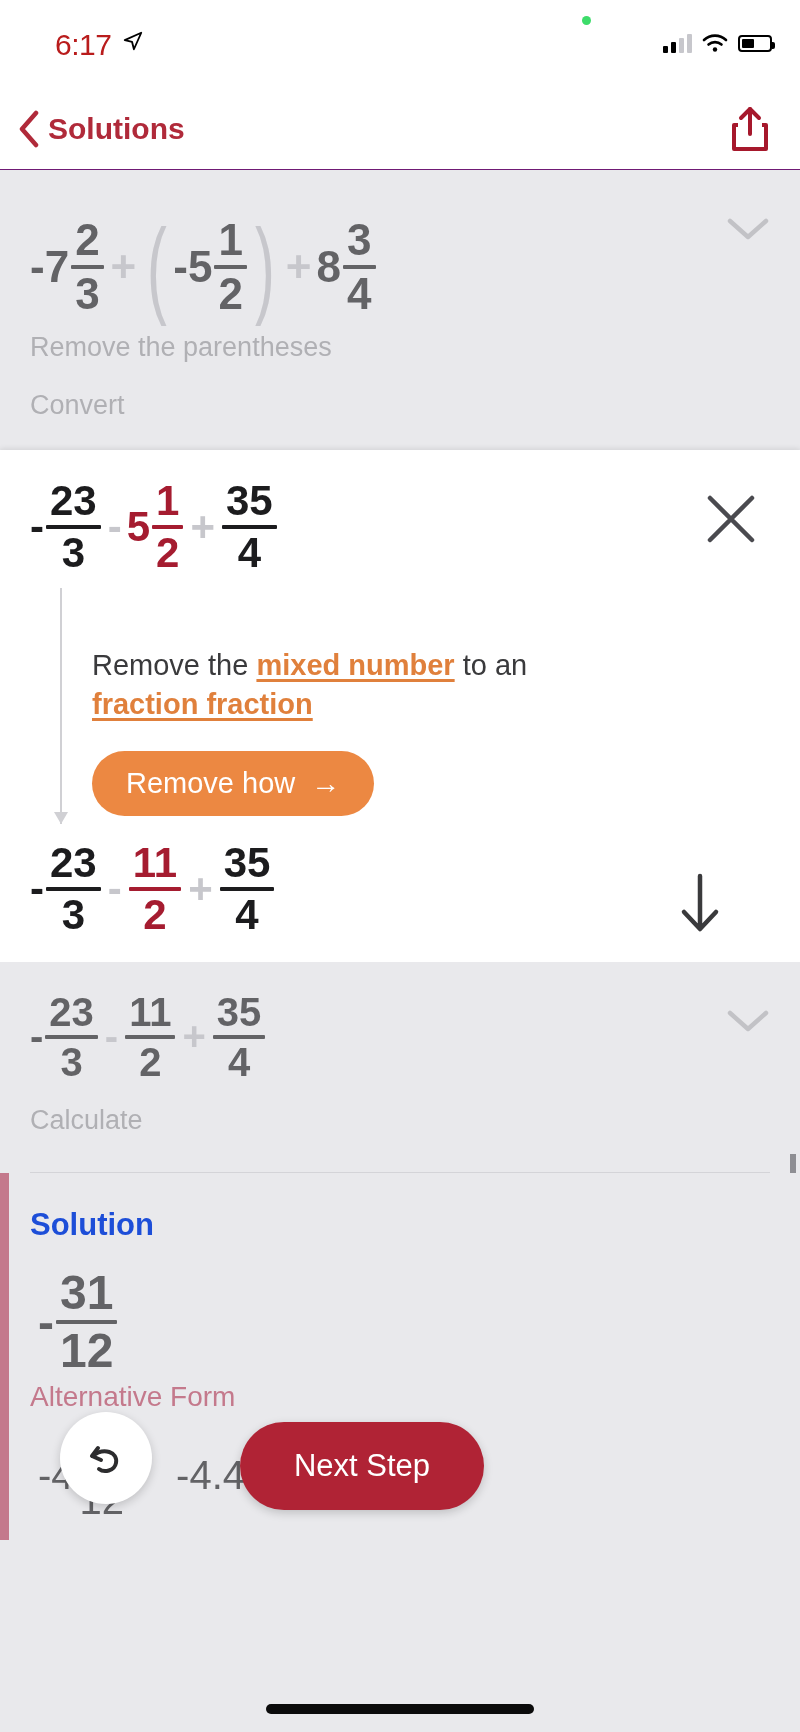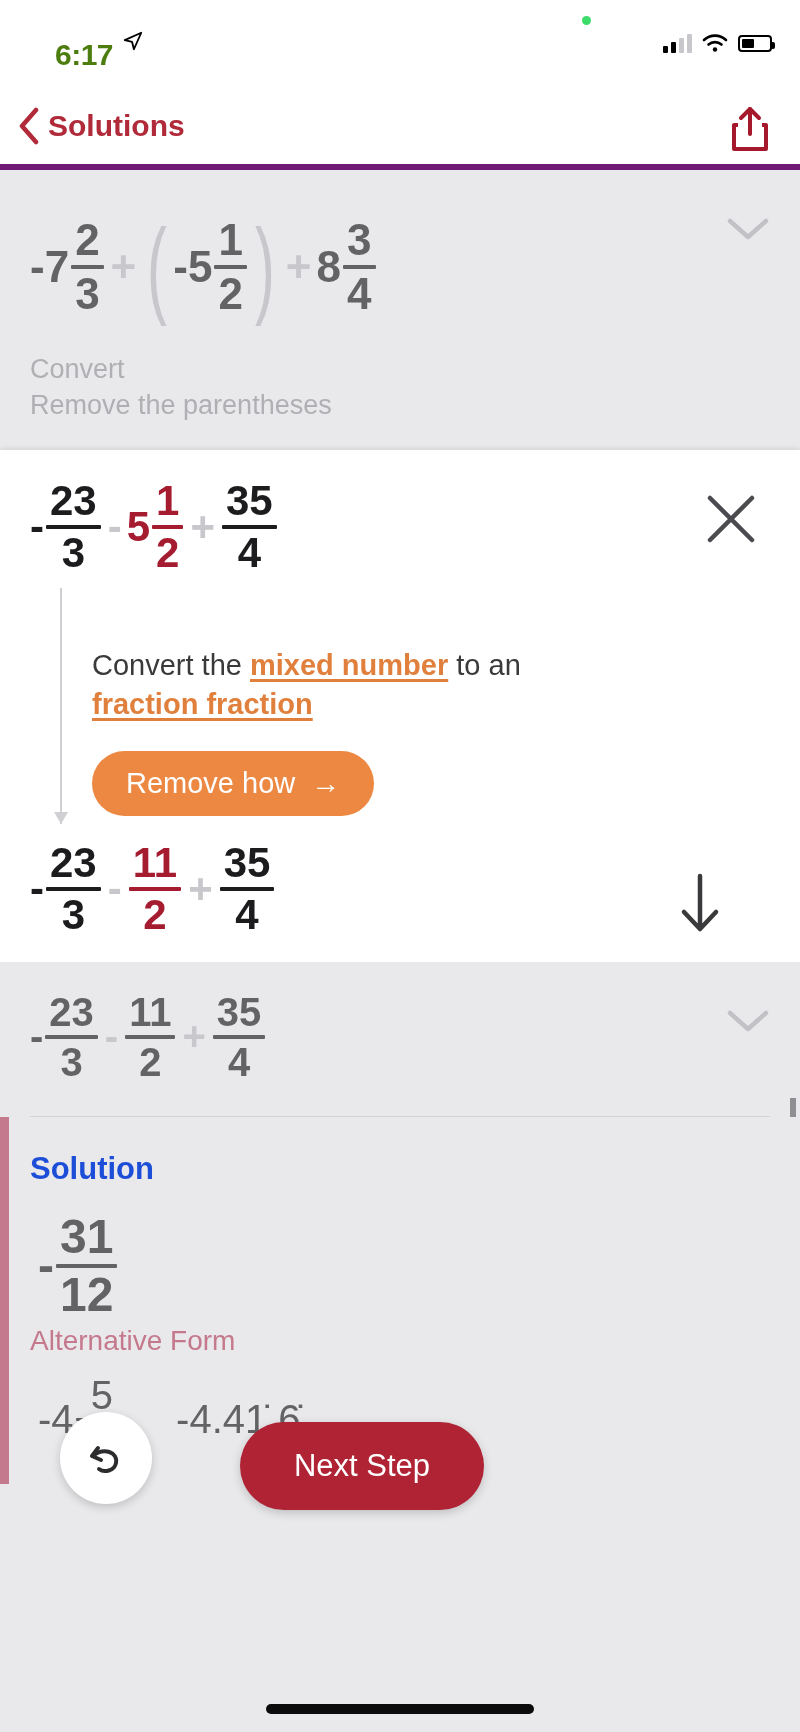--- a/index.html
+++ b/index.html
@@ -16,22 +16,22 @@
     height:88px;
     position:relative;
     background:#fff;
   }
   .status-dot {
     position:absolute; left:582px; top:16px;
     width:9px; height:9px; border-radius:50%;
     background:#3ddc6a;
   }
   .status-time {
-    position:absolute; left:55px; top:38px;
-    font-size:30px; font-weight:700; color:#4d7c0f;
+    position:absolute; left:55px; top:28px;
+    font-size:30px; font-weight:400; color:#b91c1c;
     letter-spacing:-0.5px;
   }
   .loc-arrow {
     position:absolute; left:122px; top:30px;
     width:22px; height:22px;
   }
   .status-right {
     position:absolute; right:28px; top:33px;
     display:flex; align-items:center; gap:10px;
   }
@@ -49,21 +49,21 @@
     content:''; position:absolute; right:-5px; top:5px;
     width:3px; height:7px; background:#000; border-radius:0 2px 2px 0;
   }
   .batt .fill { width:45%; height:100%; background:#000; border-radius:1px; }
 
   
   .navbar {
     height:82px; background:#fff;
     display:flex; align-items:center;
     position:relative;
-    border-bottom:6px solid #701a75;
+    border-bottom:1px solid #701a75;
   }
   .nav-back {
     position:absolute; left:18px;
     display:flex; align-items:center; gap:8px;
     color:#b02a3a;
   }
   .nav-back .lbl { font-size:30px; font-weight:600; color:#b02a3a; }
   .nav-title {
     width:100%; text-align:center;
     font-size:30px; font-weight:700; color:#111;
@@ -257,22 +257,22 @@
       </span>
       <span class="paren c-faint" style="font-size:108px;">)</span>
       <span class="op c-faint">+</span>
       <span>8</span>
       <span class="frac">
         <span class="num">3</span>
         <span class="bar"></span>
         <span class="den">4</span>
       </span>
     </div>
+    <div class="steplabel">Remove the parentheses</div>
     <div class="steplabel" style="margin-top:22px;">Convert</div>
-    <div class="steplabel">Remove the parentheses</div>
   </div>
 
   <div class="card active" style="padding-top:30px;padding-bottom:26px;">
     <svg class="close-x" width="54" height="54" viewBox="0 0 54 54">
       <path d="M6 6 L48 48 M48 6 L6 48" stroke="#4a4a4f" stroke-width="4.5" stroke-linecap="round"></path>
     </svg>
 
     <div class="expr" style="font-size:42px;">
       <span class="c-black">-</span>
       <span class="frac c-black">
@@ -291,21 +291,21 @@
       <span class="frac c-black">
         <span class="num">35</span>
         <span class="bar"></span>
         <span class="den">4</span>
       </span>
     </div>
 
     <div class="explain-wrap">
       <div class="branch"></div>
       <div class="explain-text" style="padding-top:58px;">
-        <span>Convert the </span><a class="lnk" href="#">mixed number</a><span> to an </span><a class="lnk" href="#">fraction fraction</a>
+        <span>Remove the </span><a class="lnk" href="#">mixed number</a><span> to an </span><a class="lnk" href="#">fraction fraction</a>
       </div>
       <button class="explain-btn">
         <span>Remove how</span>
         <span>→</span>
       </button>
     </div>
 
     <div style="position:relative;margin-top:26px;">
       <svg class="down-arrow" width="46" height="62" viewBox="0 0 46 62">
         <path d="M23 4 L23 56 M7 40 L23 57 L39 40" fill="none" stroke="#3a3a3c" stroke-width="4.5" stroke-linecap="round" stroke-linejoin="round"></path>
@@ -350,20 +350,21 @@
         <span class="bar"></span>
         <span class="den">2</span>
       </span>
       <span class="op c-faint">+</span>
       <span class="frac">
         <span class="num">35</span>
         <span class="bar"></span>
         <span class="den">4</span>
       </span>
     </div>
+    <div class="steplabel" style="margin-top:20px;">Calculate</div>
   </div>
 
   <div class="divider"></div>
 
   <div class="solution">
     <div class="sol-head">Solution</div>
     <div class="expr c-dark" style="font-size:48px;padding-left:8px;">
       <span>-</span>
       <span class="frac">
         <span class="num">31</span>

